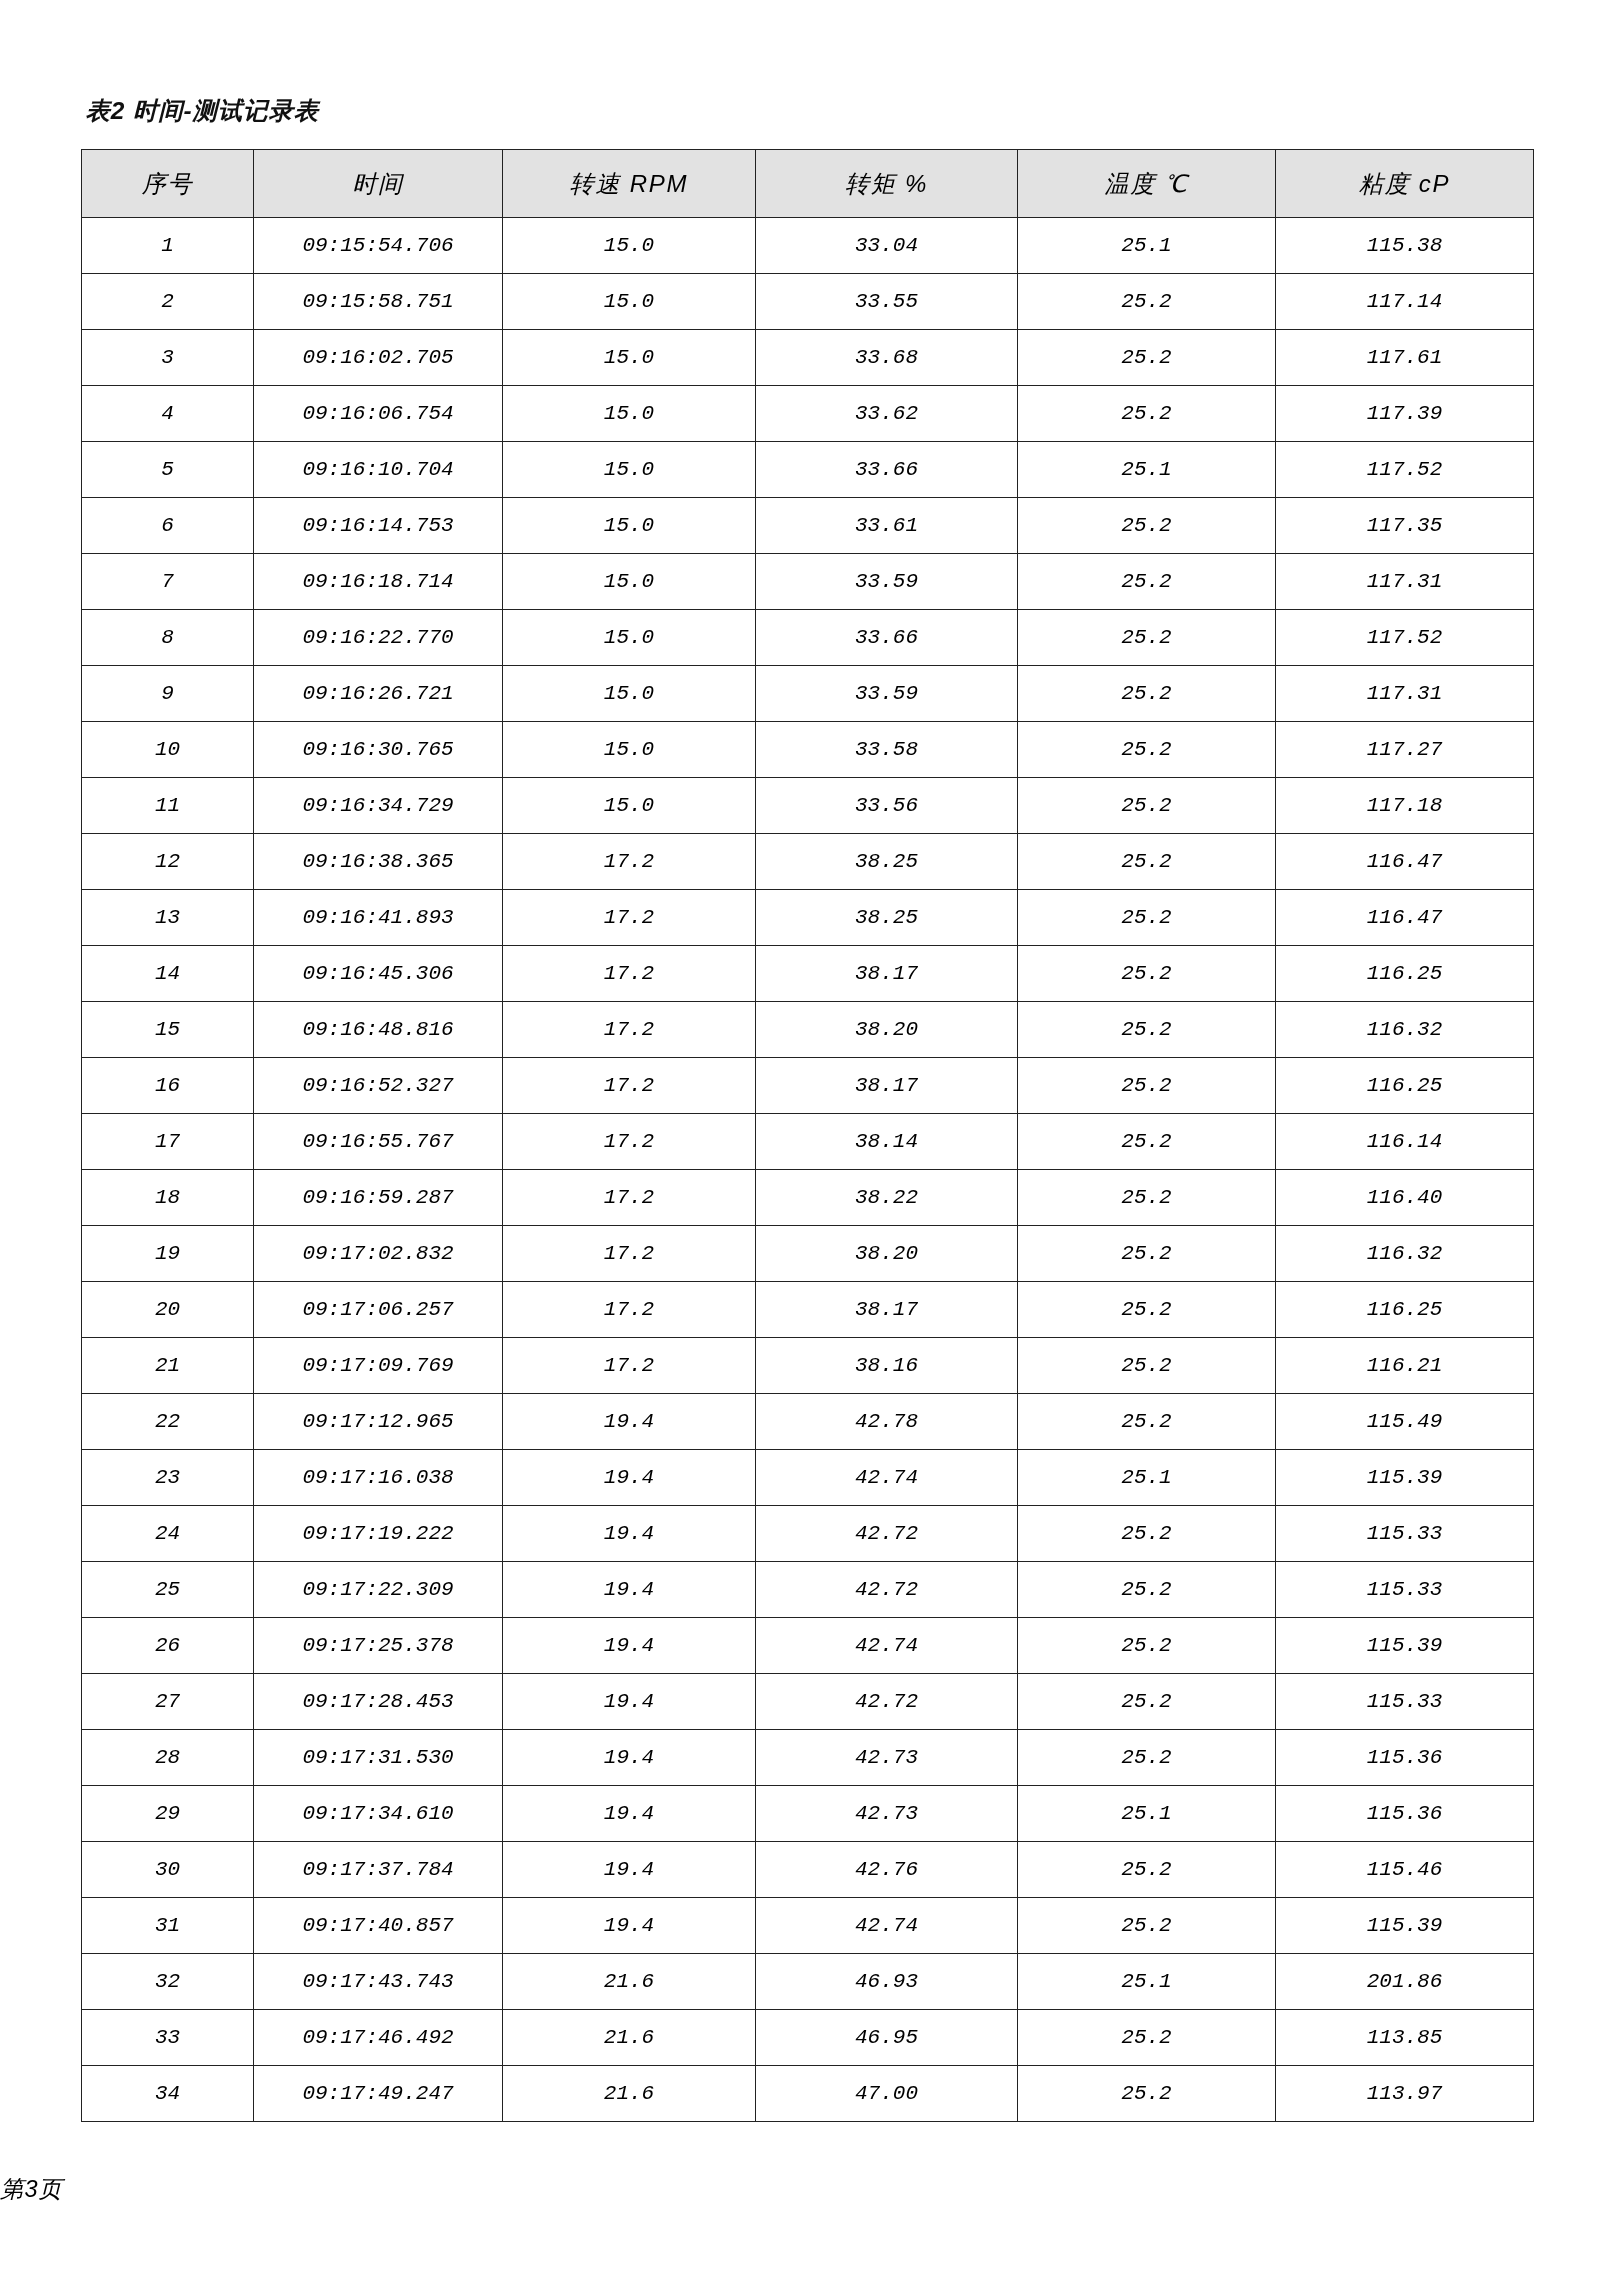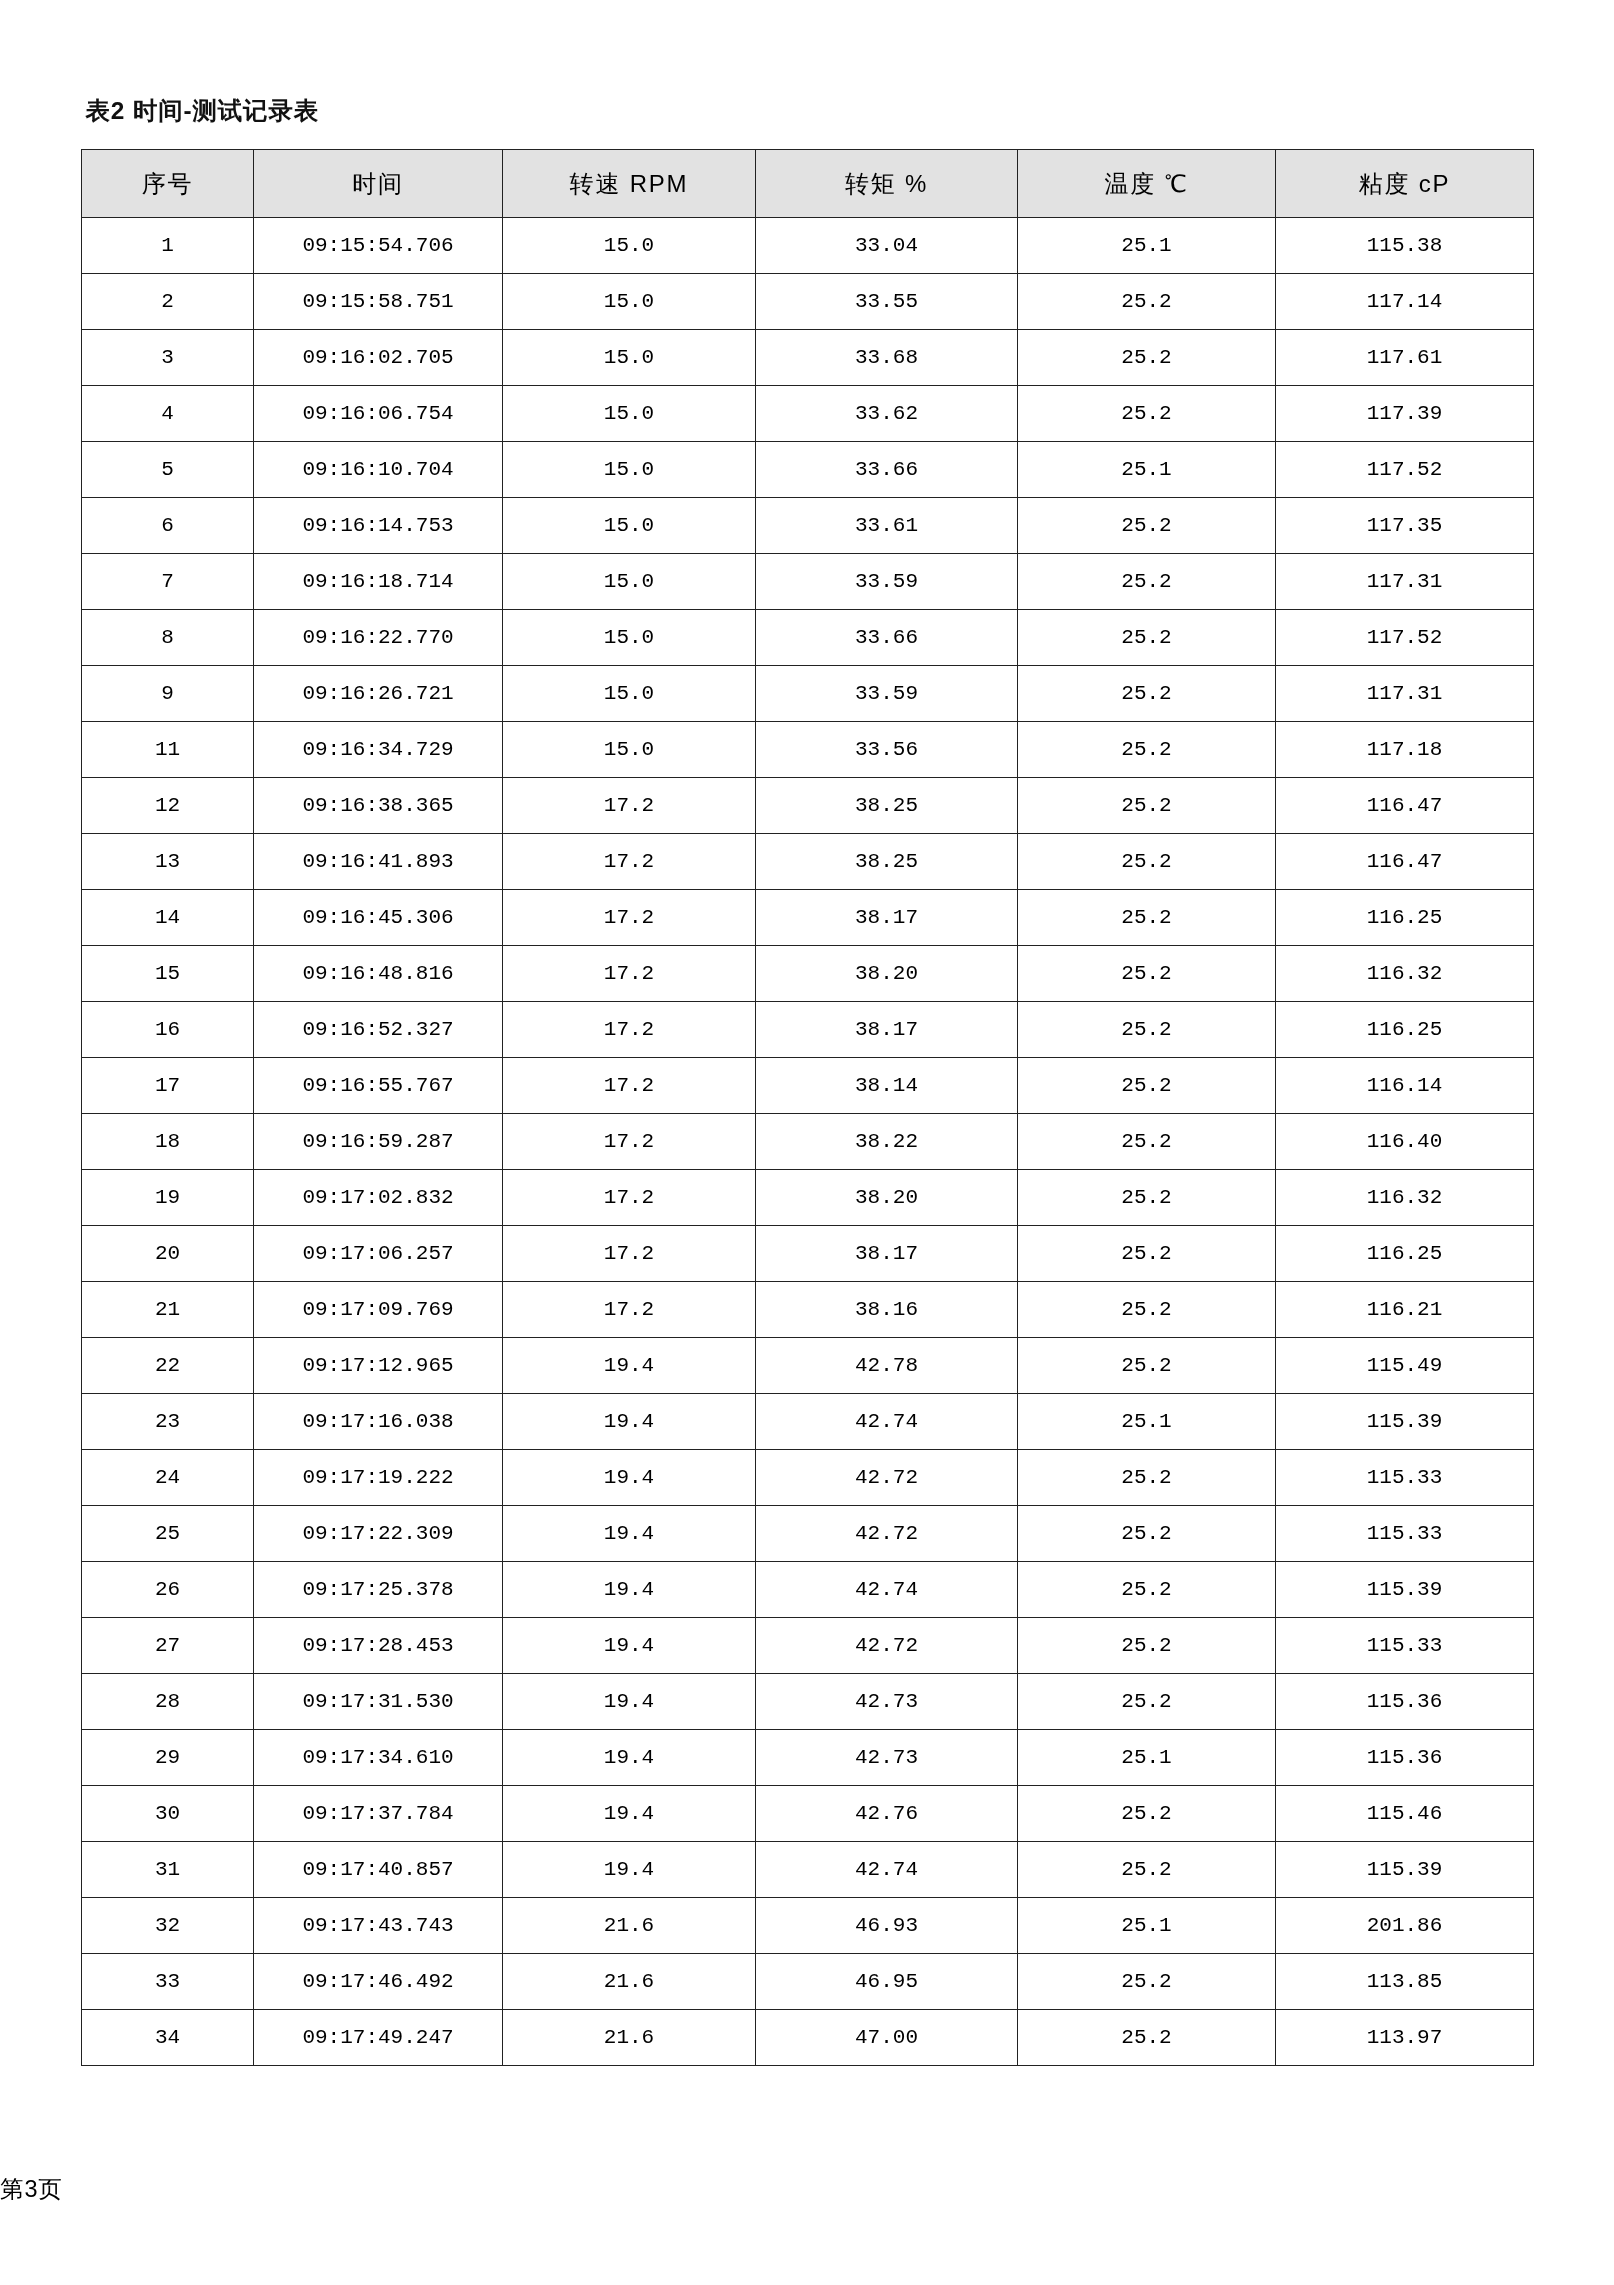--- a/index.html
+++ b/index.html
@@ -13,20 +13,21 @@
     font-family: "Liberation Sans", sans-serif;
     color: #000000;
     position: relative;
   }
   .page {
     position: relative;
     width: 1353px;
     height: 2285px;
     box-sizing: border-box;
     padding: 95px 81px 0 81px;
+    font-style: italic;
   }
   .doc-title {
     font-family: "Liberation Sans", sans-serif;
     font-size: 24.4px;
     font-weight: bold;
     letter-spacing: 0.9px;
     margin: 0 0 22px 4.5px;
     color: #111111;
   }
   table.record-table {
@@ -168,20 +169,28 @@
         </tr>
         <tr>
           <td>9</td>
           <td>09:16:26.721</td>
           <td>15.0</td>
           <td>33.59</td>
           <td>25.2</td>
           <td>117.31</td>
         </tr>
         <tr>
+          <td>10</td>
+          <td>09:16:30.765</td>
+          <td>15.0</td>
+          <td>33.58</td>
+          <td>25.2</td>
+          <td>117.27</td>
+        </tr>
+        <tr>
           <td>11</td>
           <td>09:16:34.729</td>
           <td>15.0</td>
           <td>33.56</td>
           <td>25.2</td>
           <td>117.18</td>
         </tr>
         <tr>
           <td>12</td>
           <td>09:16:38.365</td>

